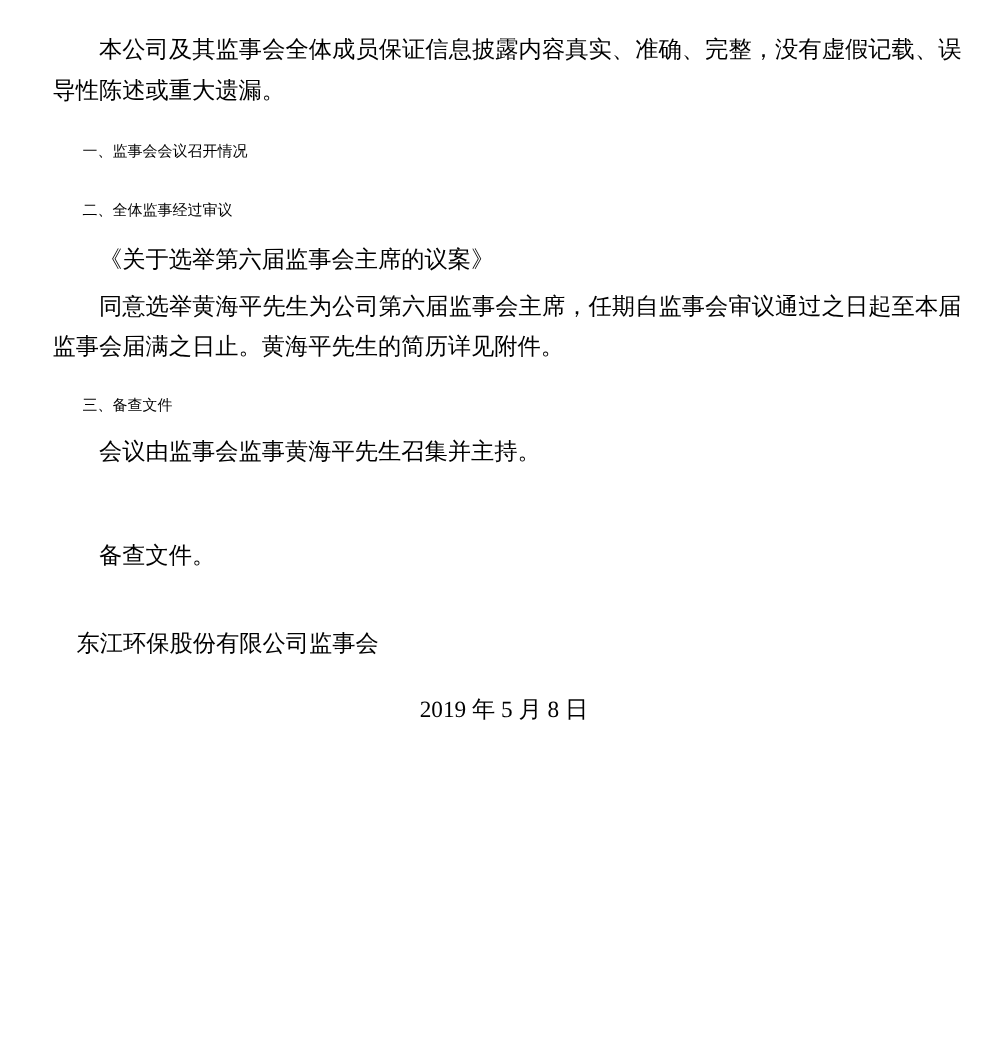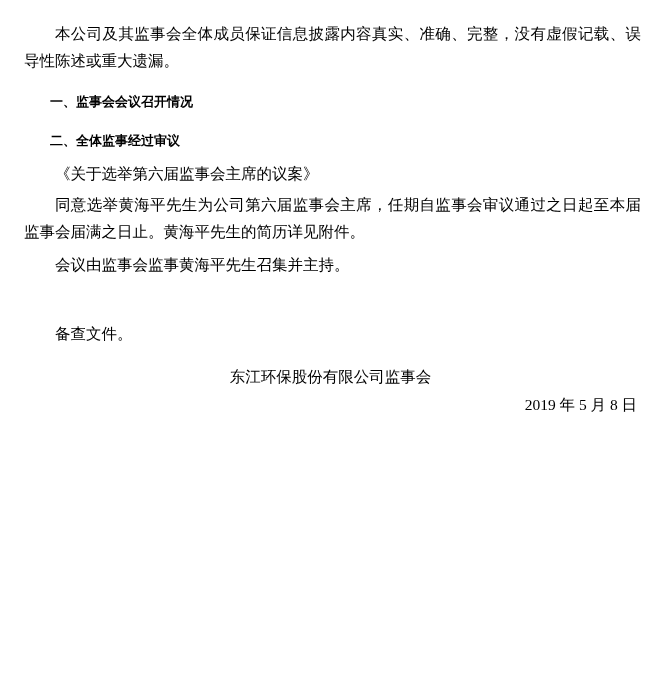--- a/index.html
+++ b/index.html
@@ -12,37 +12,37 @@
     height: 691px;
     font-family: "Liberation Serif", "DejaVu Serif", serif;
     color: #000000;
     -webkit-font-smoothing: antialiased;
   }
   .page {
     position: relative;
     width: 669px;
     height: 691px;
     box-sizing: border-box;
-    padding: 18px 28px 10px 24px;
+    padding: 18px 28px 10px 35px;
     overflow: hidden;
   }
   .para {
     font-size: 15.5px;
     line-height: 27px;
     text-align: justify;
     text-justify: inter-ideograph;
     margin: 0 0 6px 0;
   }
   .indent {
     text-indent: 2em;
   }
   .heading {
-    font-size: 13px;
+    font-size: 10px;
     line-height: 27px;
-    font-weight: bold;
+    font-weight: normal;
     text-indent: 2em;
     margin: 12px 0 4px 0;
   }
   .subheading {
     font-size: 15.5px;
     line-height: 27px;
     font-weight: normal;
     text-indent: 2em;
     margin: 6px 0 4px 0;
   }
@@ -53,45 +53,46 @@
   }
   .spacer-lg {
     height: 36px;
   }
   .spacer-sm {
     height: 10px;
   }
   .signature {
     font-size: 15.5px;
     line-height: 28px;
-    text-align: center;
-    margin: 0;
+    text-align: left;
+    margin: 16px;
     padding-right: 4px;
   }
   .date-line {
     font-size: 15.5px;
     line-height: 28px;
-    text-align: right;
-    margin: 0;
+    text-align: center;
+    margin: 16px;
     padding-right: 4px;
   }
 </style>
 </head>
 <body>
 
 <div class="page">
 
   <p class="para lead">本公司及其监事会全体成员保证信息披露内容真实、准确、完整，没有虚假记载、误导性陈述或重大遗漏。</p>
 
   <h2 class="heading">一、监事会会议召开情况</h2>
 
   <h2 class="heading">二、全体监事经过审议</h2>
   <h3 class="subheading">《关于选举第六届监事会主席的议案》</h3>
   <p class="para indent">同意选举黄海平先生为公司第六届监事会主席，任期自监事会审议通过之日起至本届监事会届满之日止。黄海平先生的简历详见附件。</p>
 
+  <h2 class="heading">三、备查文件</h2>
   <p class="para indent">会议由监事会监事黄海平先生召集并主持。</p>
 
   <div class="spacer-lg"></div>
 
   <p class="para indent">备查文件。</p>
 
   <div class="spacer-sm"></div>
 
   <p class="signature">东江环保股份有限公司监事会</p>
   <p class="date-line">2019 年 5 月 8 日</p>

